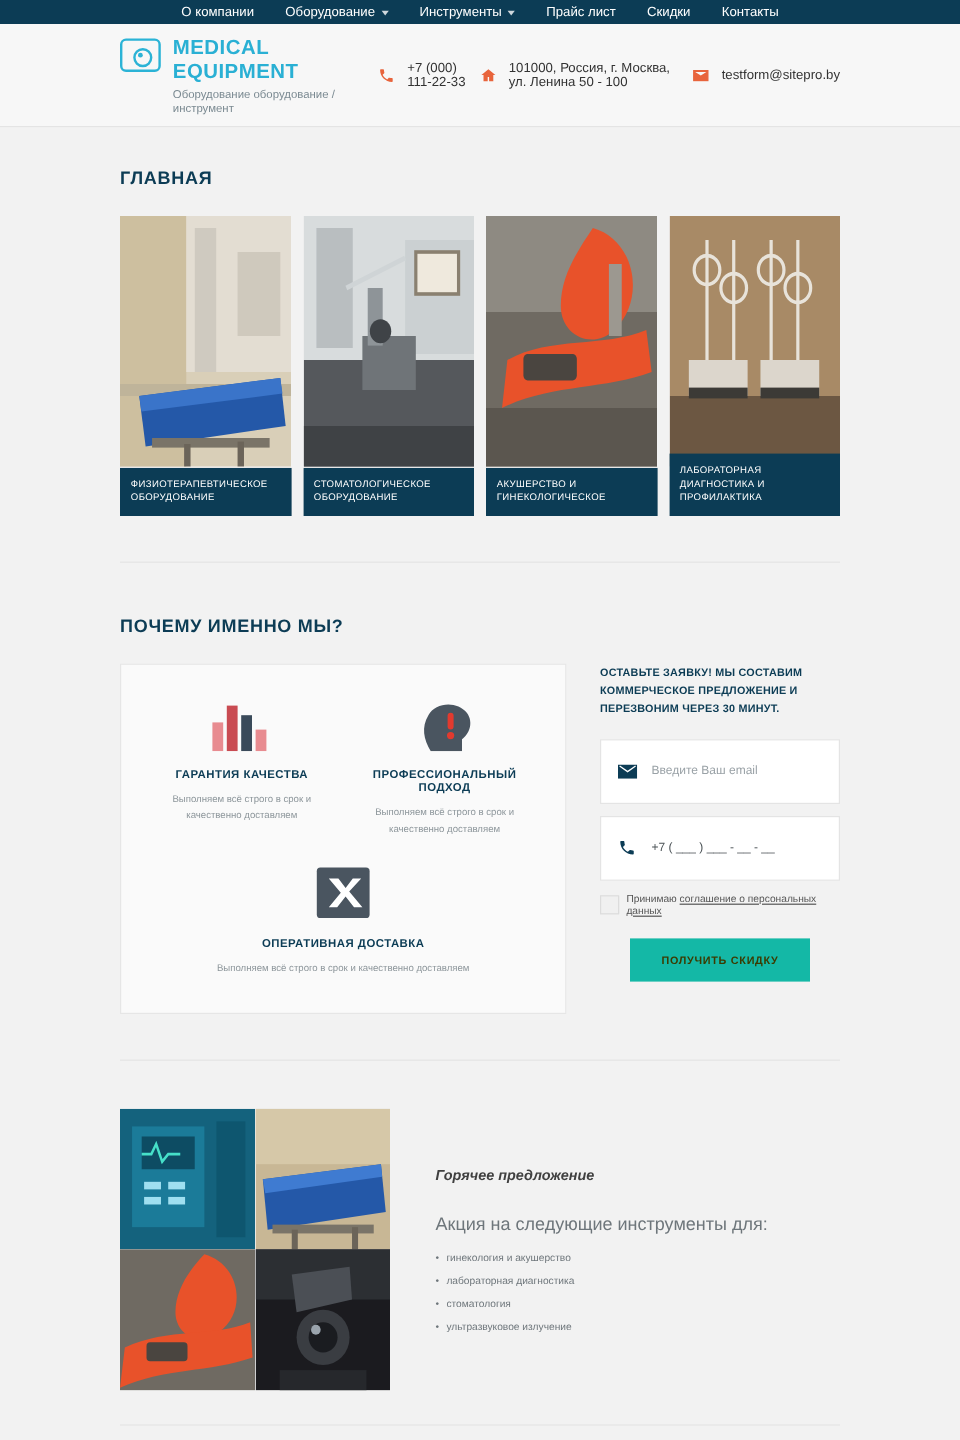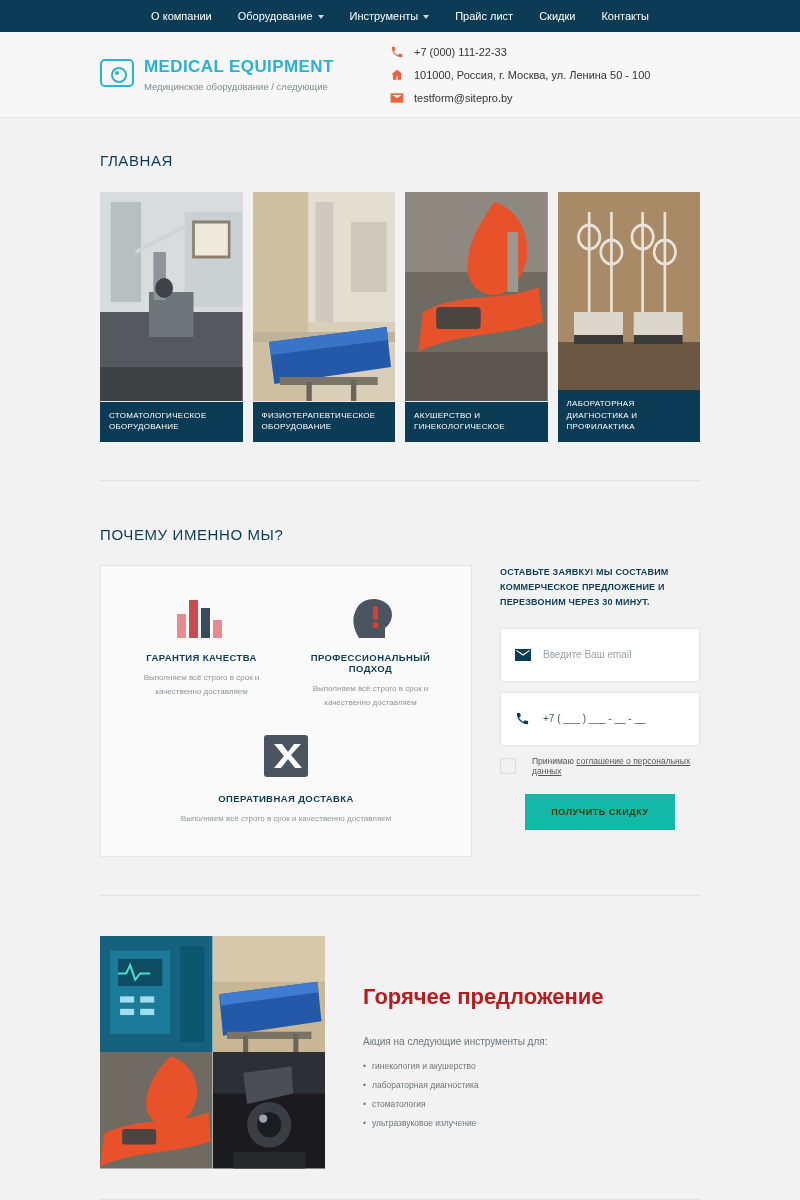--- a/index.html
+++ b/index.html
@@ -8,21 +8,21 @@
     height: 1200px;
     font-family: "Liberation Sans", sans-serif;
     background: #f2f2f2;
     overflow: hidden;
     color: #333;
   }
 
   
   .topnav {
     background: #0c3c55;
-    height: 32px;
+    height: 20px;
     display: flex;
     align-items: center;
     justify-content: center;
     gap: 26px;
   }
   .topnav a {
     color: #ffffff;
     font-size: 11px;
     text-decoration: none;
     display: flex;
@@ -80,31 +80,31 @@
     color: #2ab0d4;
     font-size: 17px;
     font-weight: bold;
     letter-spacing: .4px;
   }
   .logo-text .tag {
     color: #7b8a92;
     font-size: 9.5px;
     margin-top: 4px;
   }
-  .contacts { display: flex; flex-direction: column; gap: 9px; }
+  .contacts { display: flex; flex-direction: row; gap: 9px; }
   .crow { display: flex; align-items: center; gap: 10px; font-size: 11px; color: #333; }
   .cicon { width: 14px; height: 14px; color: #e8643c; flex: none; }
   .cicon svg { display: block; }
 
   
   .wrap { padding: 0 100px; }
   .sec-title {
     color: #0c3c55;
     font-size: 15px;
-    font-weight: normal;
+    font-weight: bold;
     letter-spacing: .6px;
     text-transform: uppercase;
   }
 
   
   .main-sec { padding-top: 34px; }
   .cards {
     display: grid;
     grid-template-columns: repeat(4, 1fr);
     gap: 10px;
@@ -184,21 +184,21 @@
     height: 54px;
     display: flex;
     align-items: center;
     gap: 12px;
     padding: 0 14px;
     margin-bottom: 10px;
   }
   .field .fico { color: #0c3c55; width: 16px; display: flex; align-items: center; }
   .field .ftxt { font-size: 10px; color: #9aa2a7; }
   .field .ftxt.val { color: #4b5256; }
-  .agree { display: flex; align-items: center; gap: 16px; margin-top: 8px; }
+  .agree { display: flex; align-items: center; gap: 6px; margin-top: 8px; }
   .chk {
     width: 16px; height: 16px;
     border: 1px solid #dcdcdc;
     background: #f0f0f0;
     flex: none;
   }
   .agree-txt { font-size: 8.5px; color: #555; }
   .agree-txt u { text-decoration: underline; }
   .submit-wrap { text-align: center; margin-top: 18px; }
   .submit {
@@ -217,22 +217,22 @@
   .hot-sec { padding-top: 40px; }
   .hot-row { display: flex; gap: 38px; }
   .collage {
     width: 225px; height: 225px;
     display: grid;
     grid-template-columns: 1fr 1fr;
     grid-template-rows: 1fr 1fr;
     flex: none;
   }
   .hot-body { padding-top: 48px; }
-  .hot-title { color: #b91c1c; font-size: 22px; font-weight: bold; }
-  .hot-sub { color: #6e767b; font-size: 10px; margin-top: 26px; }
+  .hot-title { color: #404040; font-size: 12px; font-weight: bold; font-style: italic; }
+  .hot-sub { color: #6e767b; font-size: 15px; margin-top: 26px; }
   .hot-list { margin-top: 14px; display: flex; flex-direction: column; gap: 9px; }
   .hot-li { color: #6e767b; font-size: 8.5px; display: flex; gap: 6px; }
   .hot-li:before { content: "•"; color: #6e767b; }
 
   
   .gal-sec { padding-top: 36px; }
 </style>
 </head>
 <body>
 
@@ -257,21 +257,21 @@
   <a href="#">
       <span>Контакты</span>
     </a>
 </div>
 
 <div class="header">
   <div class="logo-block">
     <div class="logo-mark"></div>
     <div class="logo-text">
       <div class="brand">MEDICAL EQUIPMENT</div>
-      <div class="tag">Медицинское оборудование / следующие</div>
+      <div class="tag">Оборудование оборудование / инструмент</div>
     </div>
   </div>
   <div class="contacts">
     <div class="crow">
       <span class="cicon">
         <svg viewBox="0 0 24 24" width="14" height="14" fill="#e8643c">
             <path d="M6.6 10.8c1.4 2.8 3.8 5.1 6.6 6.6l2.2-2.2c.3-.3.7-.4 1-.2 1.1.4 2.4.6 3.6.6.6 0 1 .4 1 1V20c0 .6-.4 1-1 1C10.6 21 3 13.4 3 4c0-.6.4-1 1-1h3.5c.6 0 1 .4 1 1 0 1.3.2 2.5.6 3.6.1.3 0 .7-.2 1l-2.3 2.2z"></path>
           </svg>
       </span>
       <span>+7 (000) 111-22-33</span>
@@ -293,59 +293,59 @@
       </span>
       <span>testform@sitepro.by</span>
     </div>
   </div>
 </div>
 
 <div class="wrap main-sec">
   <div class="sec-title">ГЛАВНАЯ</div>
 
   <div class="cards">
+
+    <div class="card">
+      <div class="card-img">
+        <svg width="100%" height="100%" viewBox="0 0 160 209" preserveAspectRatio="none">
+          <rect width="160" height="209" fill="#d9cfb8"></rect>
+          <rect x="0" y="0" width="62" height="209" fill="#cdbf9f"></rect>
+          <rect x="62" y="0" width="98" height="130" fill="#e3ddd2"></rect>
+          <rect x="70" y="10" width="20" height="120" fill="#cfcac0"></rect>
+          <rect x="0" y="140" width="160" height="10" fill="#bfb49a"></rect>
+          <path d="M18 150 L150 135 L155 175 L24 192 Z" fill="#2458a8"></path>
+          <path d="M18 150 L150 135 L152 148 L20 163 Z" fill="#3a74c9"></path>
+          <rect x="30" y="185" width="110" height="8" fill="#7a7468"></rect>
+          <rect x="60" y="190" width="6" height="19" fill="#6b6459"></rect>
+          <rect x="110" y="188" width="6" height="21" fill="#6b6459"></rect>
+          <rect x="110" y="30" width="40" height="70" fill="#cfc9bd"></rect>
+        </svg>
+      </div>
+      <div class="card-cap">ФИЗИОТЕРАПЕВТИЧЕСКОЕ ОБОРУДОВАНИЕ</div>
+      <div class="card-price">от 500 000 ₽</div>
+    </div>
 
     <div class="card">
       <div class="card-img">
         <svg width="100%" height="100%" viewBox="0 0 160 209" preserveAspectRatio="none">
           <rect width="160" height="209" fill="#cfd3d4"></rect>
           <rect x="0" y="0" width="160" height="120" fill="#d8dcdd"></rect>
           <rect x="95" y="20" width="65" height="95" fill="#cbd0d2"></rect>
           <rect x="105" y="30" width="40" height="35" fill="#efe9dd" stroke="#8a8070" stroke-width="3"></rect>
           <rect x="0" y="120" width="160" height="89" fill="#55585c"></rect>
           <rect x="12" y="10" width="34" height="100" fill="#b9bec0"></rect>
           <path d="M40 60 L95 35" stroke="#cfd4d6" stroke-width="4"></path>
           <rect x="55" y="100" width="50" height="45" fill="#6f7478"></rect>
           <rect x="60" y="60" width="14" height="48" fill="#8e9498"></rect>
           <circle cx="72" cy="96" r="10" fill="#3f4347"></circle>
           <rect x="0" y="175" width="160" height="34" fill="#3f4245"></rect>
         </svg>
       </div>
       <div class="card-cap">СТОМАТОЛОГИЧЕСКОЕ ОБОРУДОВАНИЕ</div>
       <div class="card-price">от 250 000 ₽</div>
-    </div>
-
-    <div class="card">
-      <div class="card-img">
-        <svg width="100%" height="100%" viewBox="0 0 160 209" preserveAspectRatio="none">
-          <rect width="160" height="209" fill="#d9cfb8"></rect>
-          <rect x="0" y="0" width="62" height="209" fill="#cdbf9f"></rect>
-          <rect x="62" y="0" width="98" height="130" fill="#e3ddd2"></rect>
-          <rect x="70" y="10" width="20" height="120" fill="#cfcac0"></rect>
-          <rect x="0" y="140" width="160" height="10" fill="#bfb49a"></rect>
-          <path d="M18 150 L150 135 L155 175 L24 192 Z" fill="#2458a8"></path>
-          <path d="M18 150 L150 135 L152 148 L20 163 Z" fill="#3a74c9"></path>
-          <rect x="30" y="185" width="110" height="8" fill="#7a7468"></rect>
-          <rect x="60" y="190" width="6" height="19" fill="#6b6459"></rect>
-          <rect x="110" y="188" width="6" height="21" fill="#6b6459"></rect>
-          <rect x="110" y="30" width="40" height="70" fill="#cfc9bd"></rect>
-        </svg>
-      </div>
-      <div class="card-cap">ФИЗИОТЕРАПЕВТИЧЕСКОЕ ОБОРУДОВАНИЕ</div>
-      <div class="card-price">от 500 000 ₽</div>
     </div>
 
     <div class="card">
       <div class="card-img">
         <svg width="100%" height="100%" viewBox="0 0 160 209" preserveAspectRatio="none">
           <rect width="160" height="209" fill="#6f6a62"></rect>
           <rect x="0" y="0" width="160" height="80" fill="#8e8a82"></rect>
           <path d="M100 10 C140 20 150 70 120 95 C100 112 70 100 70 75 C70 50 85 30 100 10Z" fill="#e8522a"></path>
           <path d="M20 120 C60 100 110 110 150 95 L155 130 C110 145 60 140 15 160Z" fill="#e8522a"></path>
           <rect x="35" y="115" width="50" height="22" rx="4" fill="#4a4540"></rect>

